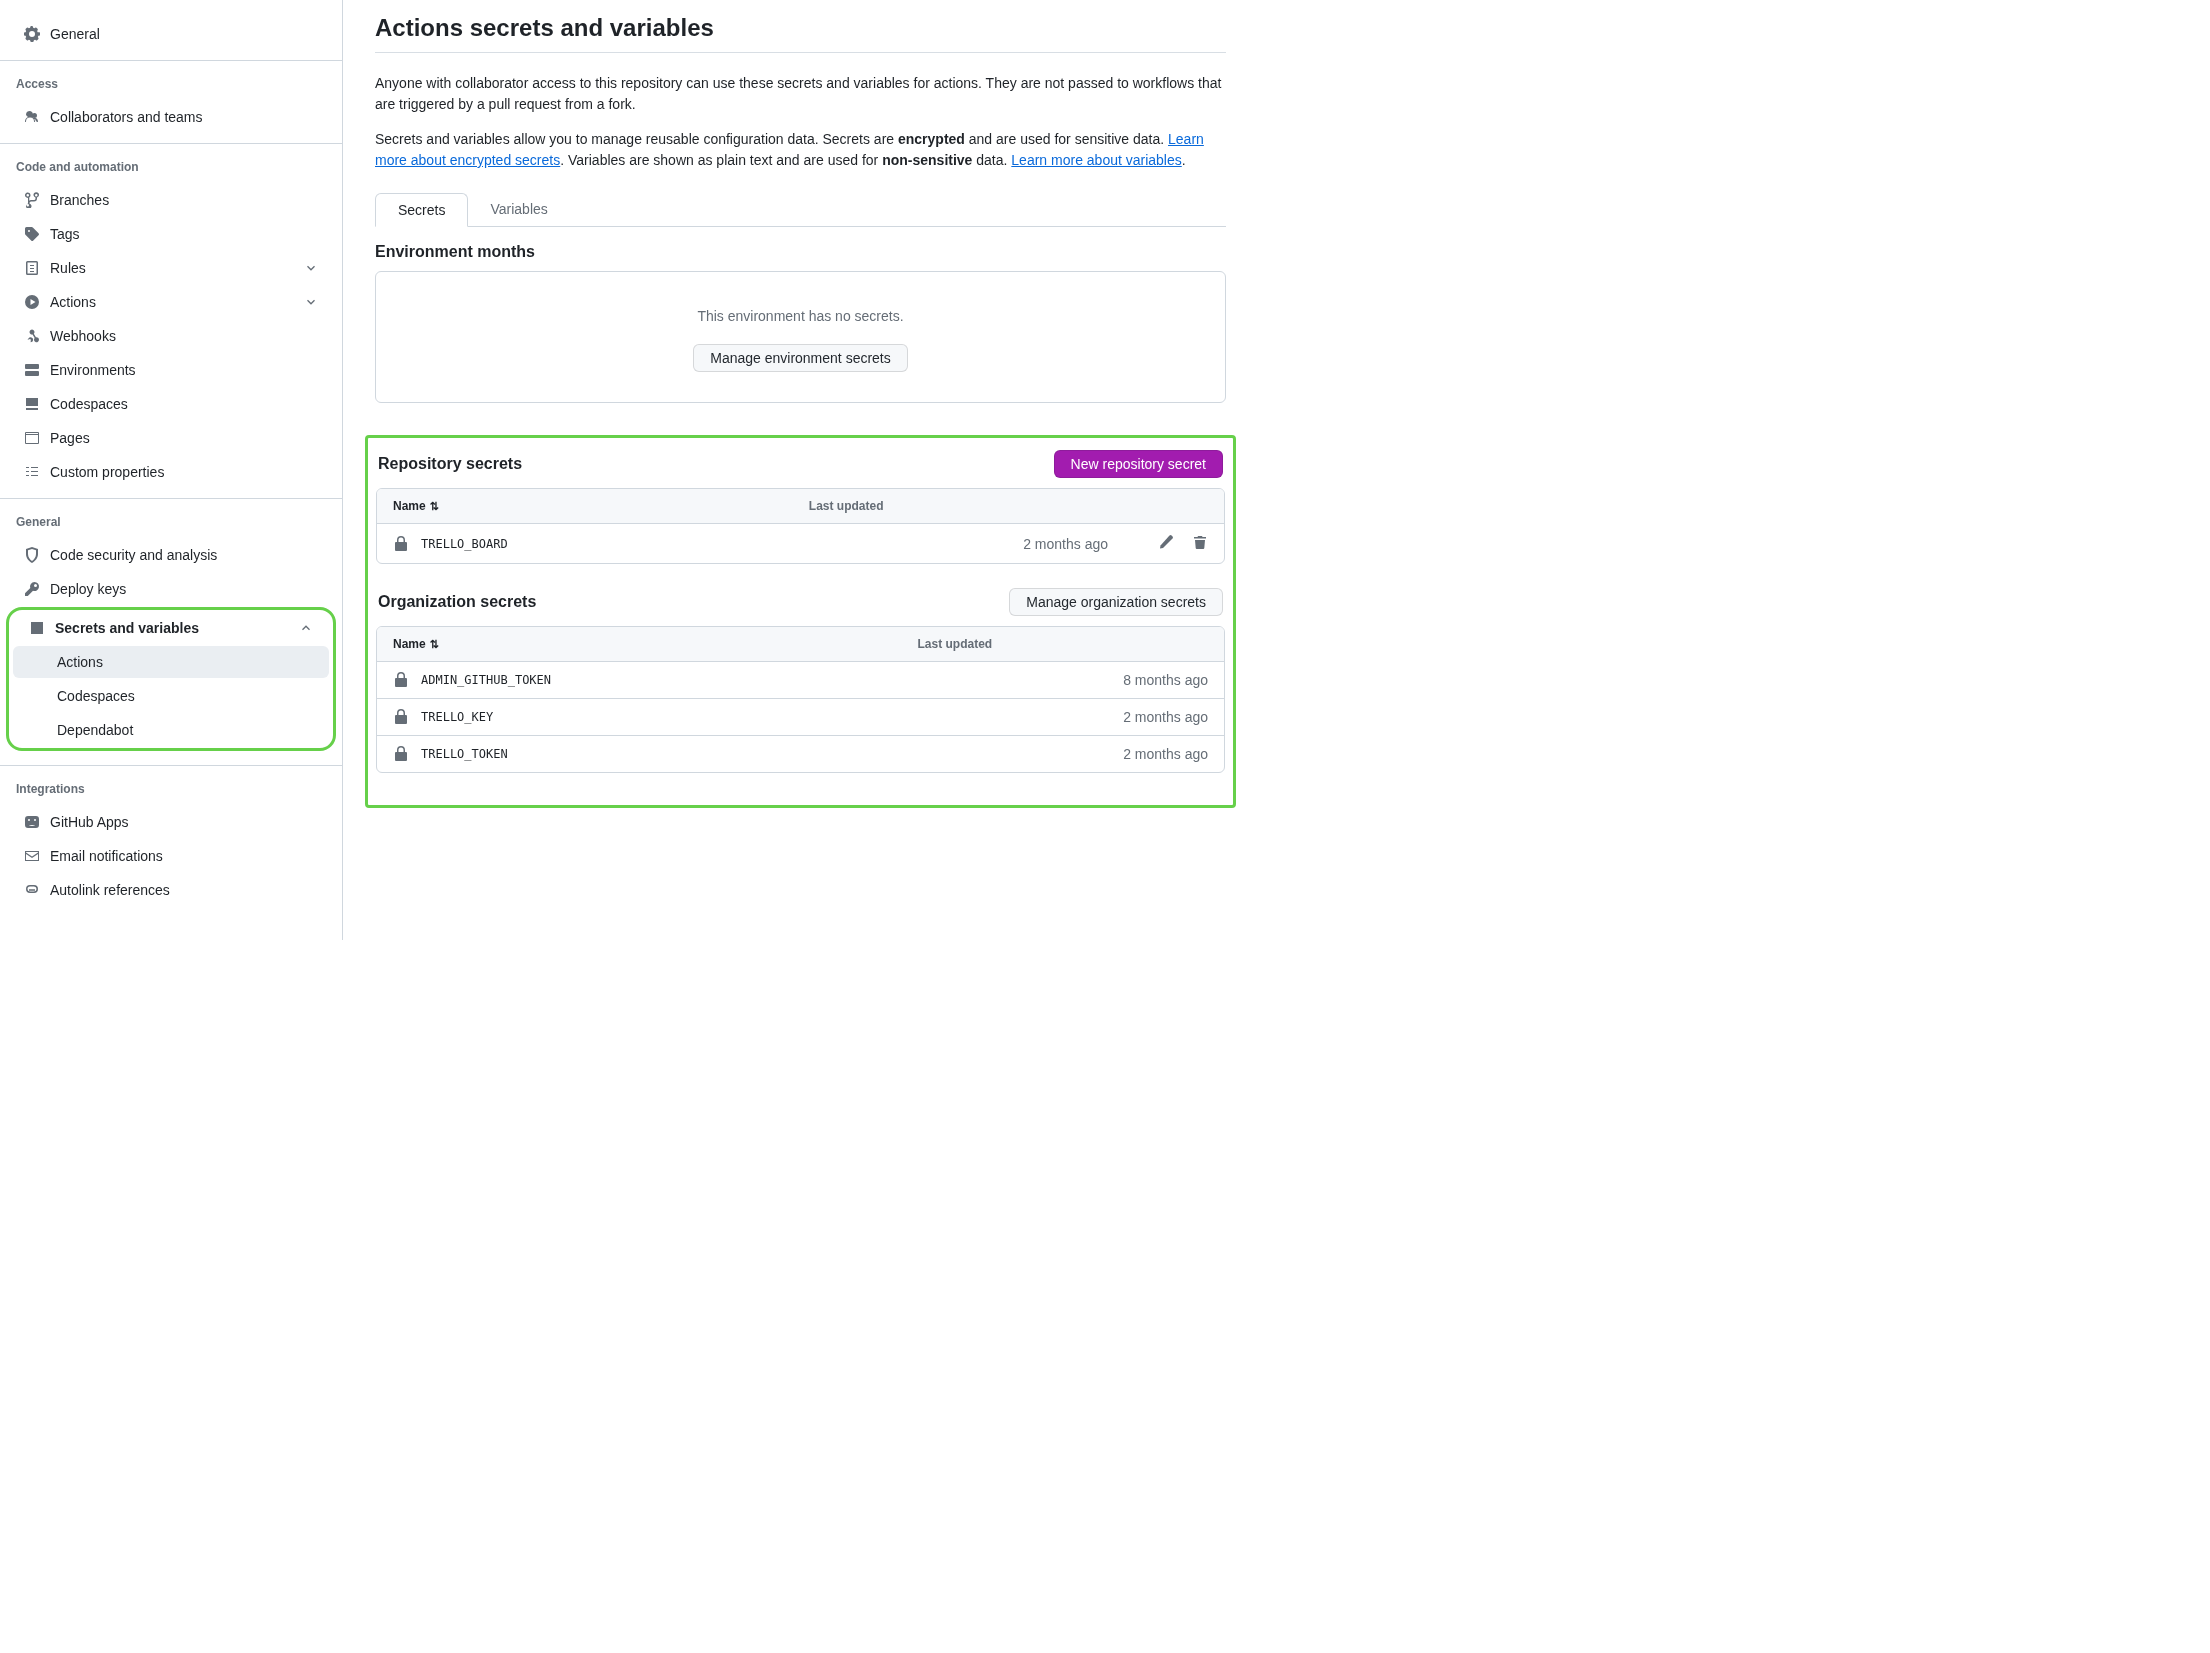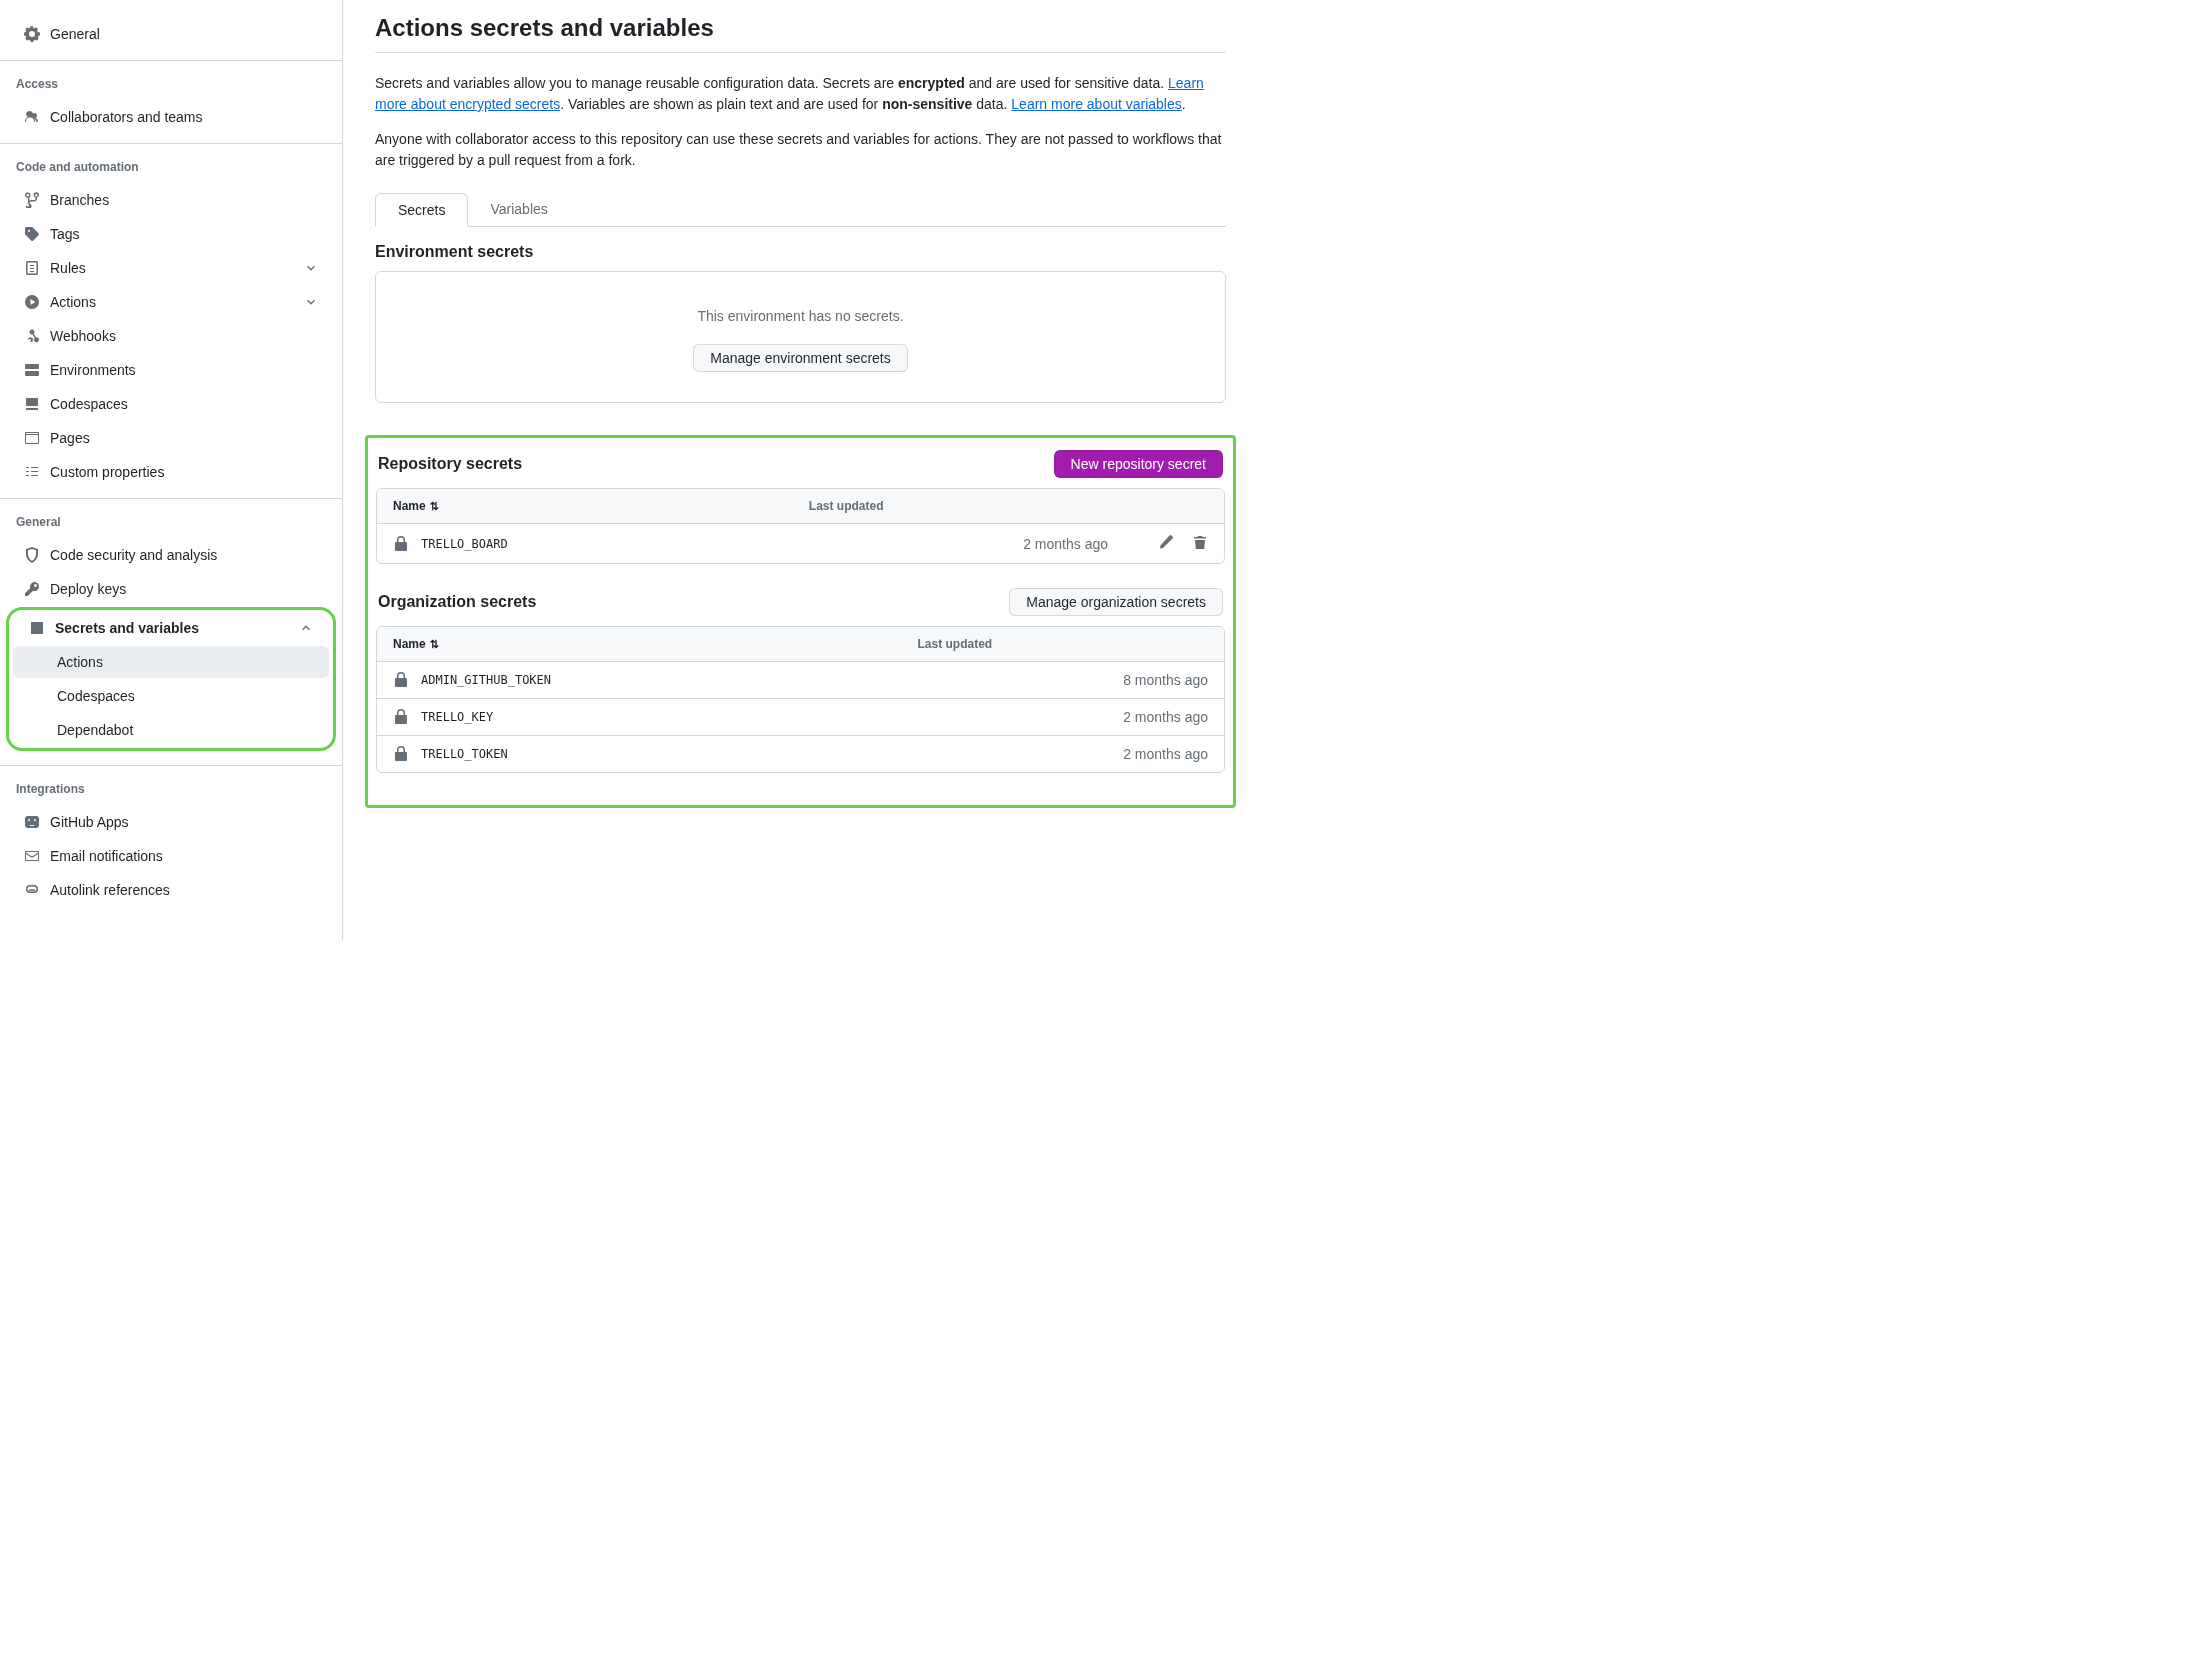--- a/index.html
+++ b/index.html
@@ -323,32 +323,32 @@
         </svg>
       <span>Autolink references</span>
     </div>
   </div>
 </nav>
 
 <main class="main">
   <h1 class="page-title">Actions secrets and variables</h1>
 
   <div class="intro">
+    <p>Anyone with collaborator access to this repository can use these secrets and variables for actions. They are not passed to workflows that are triggered by a pull request from a fork.</p>
     <p>
       <span>Secrets and variables allow you to manage reusable configuration data. Secrets are </span><strong>encrypted</strong><span> and are used for sensitive data. </span><a href="#">Learn more about encrypted secrets</a><span>. Variables are shown as plain text and are used for </span><strong>non-sensitive</strong><span> data. </span><a href="#">Learn more about variables</a><span>.</span>
     </p>
-    <p>Anyone with collaborator access to this repository can use these secrets and variables for actions. They are not passed to workflows that are triggered by a pull request from a fork.</p>
   </div>
 
   <div class="tabs">
     <div class="tab active">Secrets</div>
     <div class="tab">Variables</div>
   </div>
 
-  <h2 class="section-title">Environment secrets</h2>
+  <h2 class="section-title">Environment months</h2>
   <div class="empty-box">
     <div class="msg">This environment has no secrets.</div>
     <button class="btn">Manage environment secrets</button>
   </div>
 
   <div class="highlight-main">
 
     <div class="section-header">
       <h2 class="section-title" style="margin-bottom:0">Repository secrets</h2>
       <button class="btn btn-primary">New repository secret</button>

